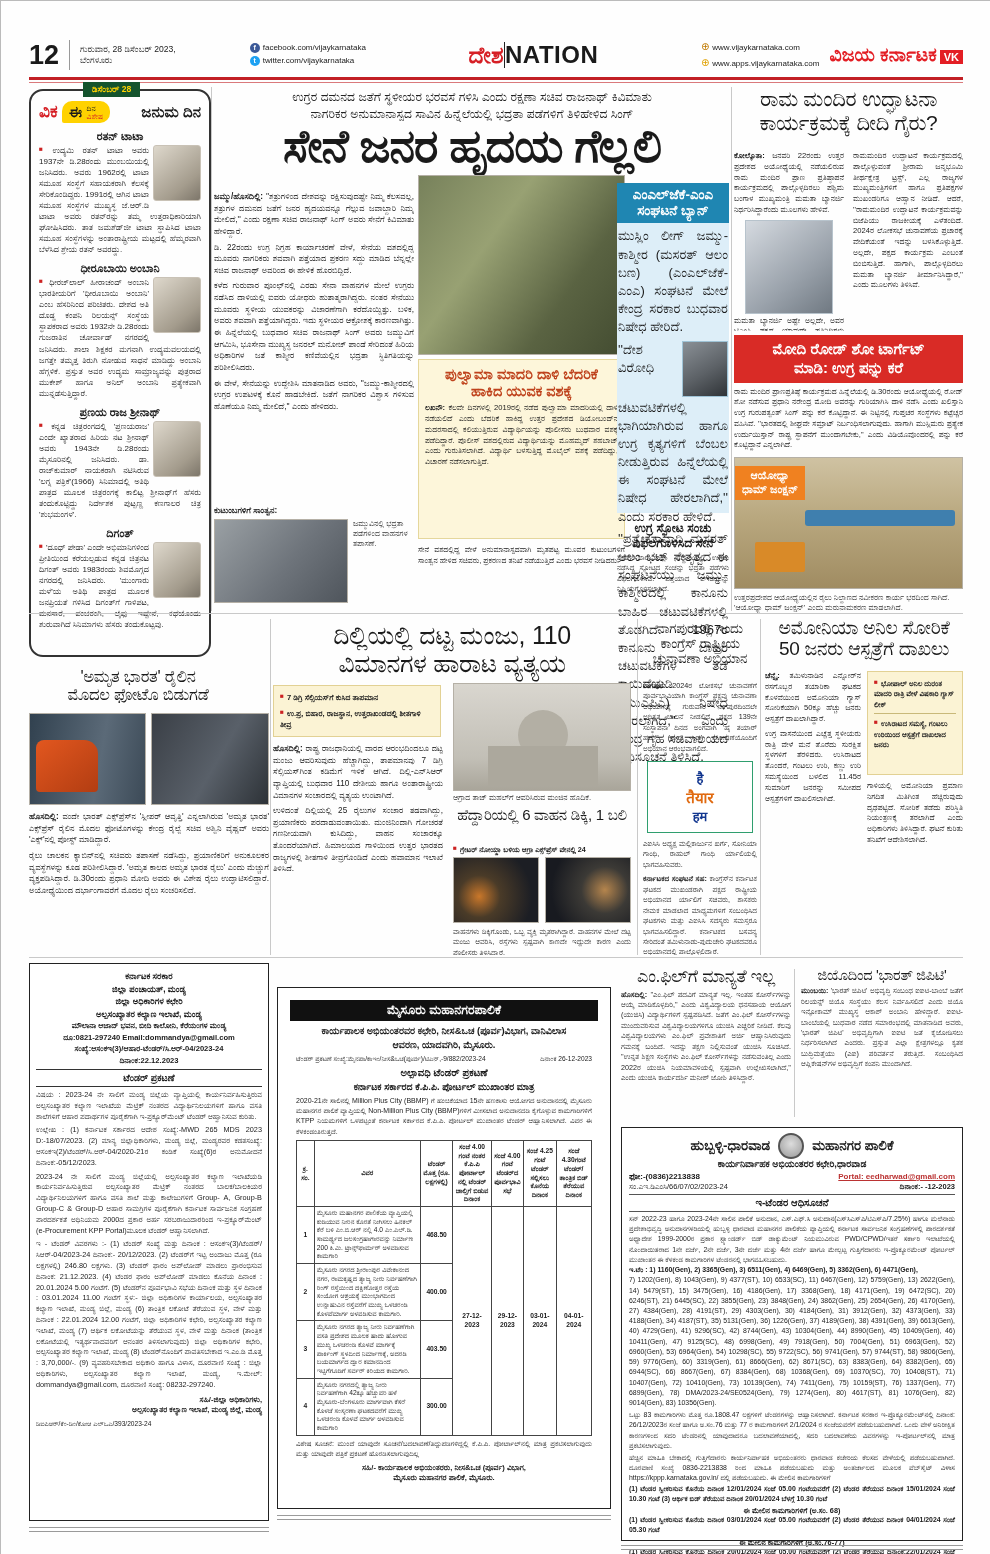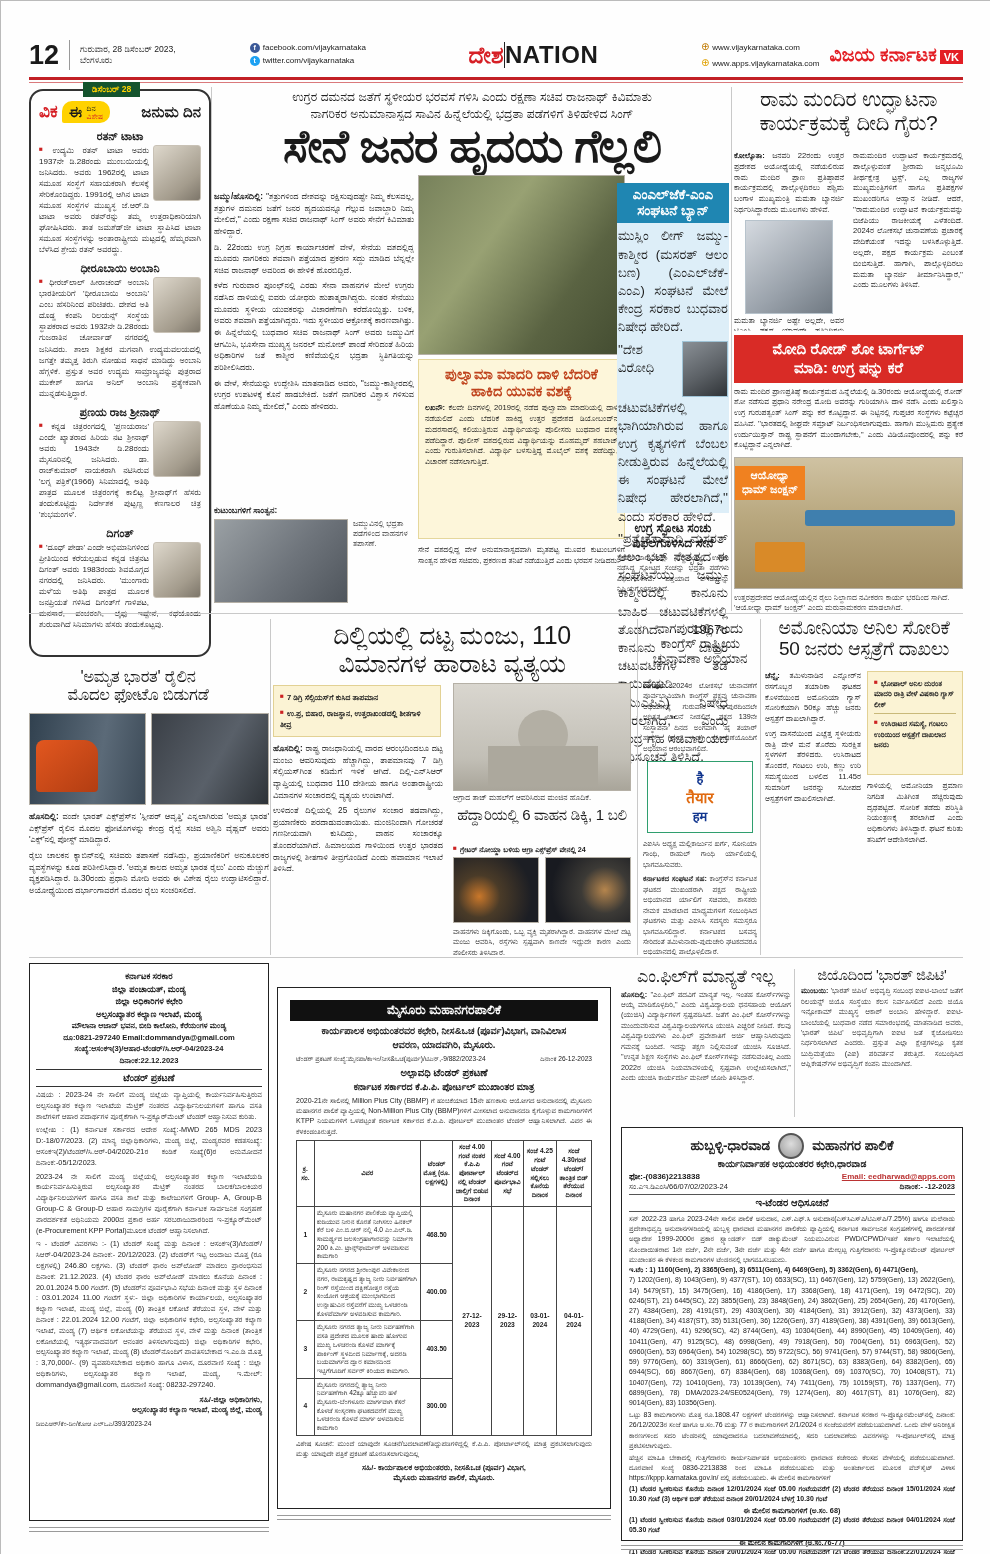--- a/index.html
+++ b/index.html
@@ -377,21 +377,21 @@
 
   <div class="abs notice" style="left:620px;top:1126px;width:342px;height:414px;padding:5px 7px">
     <div class="c" style="display:flex;align-items:center;justify-content:center;gap:8px">
       <span class="hd-title">ಹುಬ್ಬಳ್ಳಿ-ಧಾರವಾಡ</span>
       <span class="emb"></span>
       <span class="hd-title">ಮಹಾನಗರ ಪಾಲಿಕೆ</span>
     </div>
     <div class="c b" style="font-size:9.3px">ಕಾರ್ಯನಿರ್ವಾಹಕ ಅಭಿಯಂತರರ ಕಛೇರಿ,ಧಾರವಾಡ</div>
     <div style="display:flex;justify-content:space-between;font-size:8px;margin-top:2px">
       <span class="b">ಫೋ:-(0836)2213838</span>
-      <span class="b" style="color:#b33;text-decoration:underline">Email: eedharwad@apps.com</span>
+      <span class="b" style="color:#b33;text-decoration:underline">Portal: eedharwad@gmail.com</span>
     </div>
     <div style="display:flex;justify-content:space-between;font-size:7.5px;border-bottom:1px solid #555;padding-bottom:2px">
       <span>ಸಂ.ಎಇ.ಡಿಎಂಸಿ/66/07/02/2023-24</span>
       <span class="b">ದಿನಾಂಕ:-    -12-2023</span>
     </div>
     <div class="c b" style="font-size:10px;border-bottom:1px solid #555;padding:2px 0">ಇ-ಟೆಂಡರ ಆಧಿಸೂಚನೆ</div>
     <div class="ntxt" style="font-size:6.9px;margin-top:2px">ಸನ್ 2022-23 ಹಾಗೂ 2023-24ನೇ ಸಾಲಿನ ಪಾಲಿಕೆ ಅನುದಾನ, ಎಸ್.ಎಫ್.ಸಿ ಅನುದಾನ(ಎಸ್‌ಸಿಎಸ್‌ಪಿ/ಟಿಎಸ್‌ಪಿ/7.25%) ಹಾಗೂ ಮಲೆನಾಡು ಪ್ರದೇಶಾಭಿವೃದ್ಧಿ ಅನುದಾನಗಳಡಿಯಲ್ಲಿ ಹುಬ್ಬಳ್ಳಿ ಧಾರವಾಡ ಮಹಾನಗರ ಪಾಲಿಕೆಯ ವ್ಯಾಪ್ತಿಯಲ್ಲಿ ಕರ್ನಾಟಕ ಸಾರ್ವಜನಿಕ ಸಂಗ್ರಹಣೆಗಳಲ್ಲಿ ಪಾರದರ್ಶಕತೆ ಅಧ್ಯಾದೇಶ 1999-2000ರ ಪ್ರಕಾರ ಸ್ಟ್ಯಾಂಡರ್ಡ್ ಬಿಡ್ ಡಾಕ್ಯುಮೆಂಟ್ ನಿಯಮುವಿರುವ PWD/CPWD/ಇತರೆ ಸರ್ಕಾರಿ ಇಲಾಖೆಯಲ್ಲಿ ನೊಂದಾಯಿತರಾದ 1ನೇ ದರ್ಜೆ, 2ನೇ ದರ್ಜೆ, 3ನೇ ದರ್ಜೆ ಮತ್ತು 4ನೇ ದರ್ಜೆ ಹಾಗೂ ಮೇಲ್ಪಟ್ಟ ಗುತ್ತಿಗೆದಾರರು ಇ-ಪ್ರೊಕ್ಯೂರಮೆಂಟ್ ಪೋರ್ಟಲ್ ಮುಖಾಂತರ ಈ ಕೆಳಕಂಡ ಕಾಮಗಾರಿಗಳ ಟೆಂಡರನಲ್ಲಿ ಭಾಗವಹಿಸಬಹುದು.</div>
     <div class="ntxt b" style="font-size:6.9px">ಇ.ಟೆಂ : 1) 1160(Gen), 2) 3365(Gen), 3) 6511(Gen), 4) 6469(Gen), 5) 3362(Gen), 6) 4471(Gen),</div>
     <div class="ntxt" style="font-size:6.9px">7) 1202(Gen), 8) 1043(Gen), 9) 4377(ST), 10) 6533(SC), 11) 6467(Gen), 12) 5759(Gen), 13) 2622(Gen), 14) 5479(ST), 15) 3475(Gen), 16) 4186(Gen), 17) 3368(Gen), 18) 4171(Gen), 19) 6472(SC), 20) 6246(ST), 21) 6445(SC), 22) 3855(Gen), 23) 3848(Gen), 24) 3862(Gen), 25) 2654(Gen), 26) 4170(Gen), 27) 4384(Gen), 28) 4191(ST), 29) 4303(Gen), 30) 4184(Gen), 31) 3912(Gen), 32) 4373(Gen), 33) 4188(Gen), 34) 4187(ST), 35) 5131(Gen), 36) 1226(Gen), 37) 4189(Gen), 38) 4391(Gen), 39) 6613(Gen), 40) 4729(Gen), 41) 9296(SC), 42) 8744(Gen), 43) 10304(Gen), 44) 8990(Gen), 45) 10409(Gen), 46) 10411(Gen), 47) 9125(SC), 48) 6998(Gen), 49) 7918(Gen), 50) 7004(Gen), 51) 6963(Gen), 52) 6960(Gen), 53) 6964(Gen), 54) 10298(SC), 55) 9722(SC), 56) 9741(Gen), 57) 9744(ST), 58) 9806(Gen), 59) 9776(Gen), 60) 3319(Gen), 61) 8666(Gen), 62) 8671(SC), 63) 8383(Gen), 64) 8382(Gen), 65) 6944(SC), 66) 8667(Gen), 67) 8384(Gen), 68) 10368(Gen), 69) 10370(SC), 70) 10408(ST), 71) 10407(Gen), 72) 10410(Gen), 73) 10139(Gen), 74) 7411(Gen), 75) 10159(ST), 76) 1337(Gen), 77) 6899(Gen), 78) DMA/2023-24/SE0524(Gen), 79) 1274(Gen), 80) 4617(ST), 81) 1076(Gen), 82) 9014(Gen), 83) 10356(Gen).</div>
     <div class="ntxt" style="font-size:6.9px;margin-top:2px">ಒಟ್ಟು 83 ಕಾಮಗಾರಿಗಳು ಮೊತ್ತ ರೂ.1808.47 ಲಕ್ಷಗಳಿಗೆ ಟೆಂಡರಗಳನ್ನು ಆಹ್ವಾನಿಸಲಾಗಿದೆ. ಕರ್ನಾಟಕ ಸರಕಾರ ಇ-ಪ್ರೊಕ್ಯೂರಮೆಂಟ್‌ನಲ್ಲಿ ದಿನಾಂಕ: 26/12/2023ರ ಸಂಜೆ ಹಾಗೂ ಅ.ಸಂ.76 ಮತ್ತು 77 ರ ಕಾಮಗಾರಿಗಳಿಗೆ 2/1/2024 ರ ಸಂಜೆಯವರೆಗೆ ಪಡೆಯಬಹುದಾಗಿದೆ. ಒಂದು ವೇಳೆ ಅನಿರೀಕ್ಷಿತ ಕಾರಣಗಳಿಂದ ಸದರಿ ಟೆಂಡರಿನಲ್ಲಿ ಯಾವುದಾದರೂ ಬದಲಾವಣೆಯಾದಲ್ಲಿ, ಸದರಿ ಬದಲಾವಣೆಯ ವಿವರಗಳನ್ನು ಇ-ಪೋರ್ಟಲ್‌ನಲ್ಲಿ ಮಾತ್ರ ಪ್ರಕಟಿಸಲಾಗುವುದು.</div>

